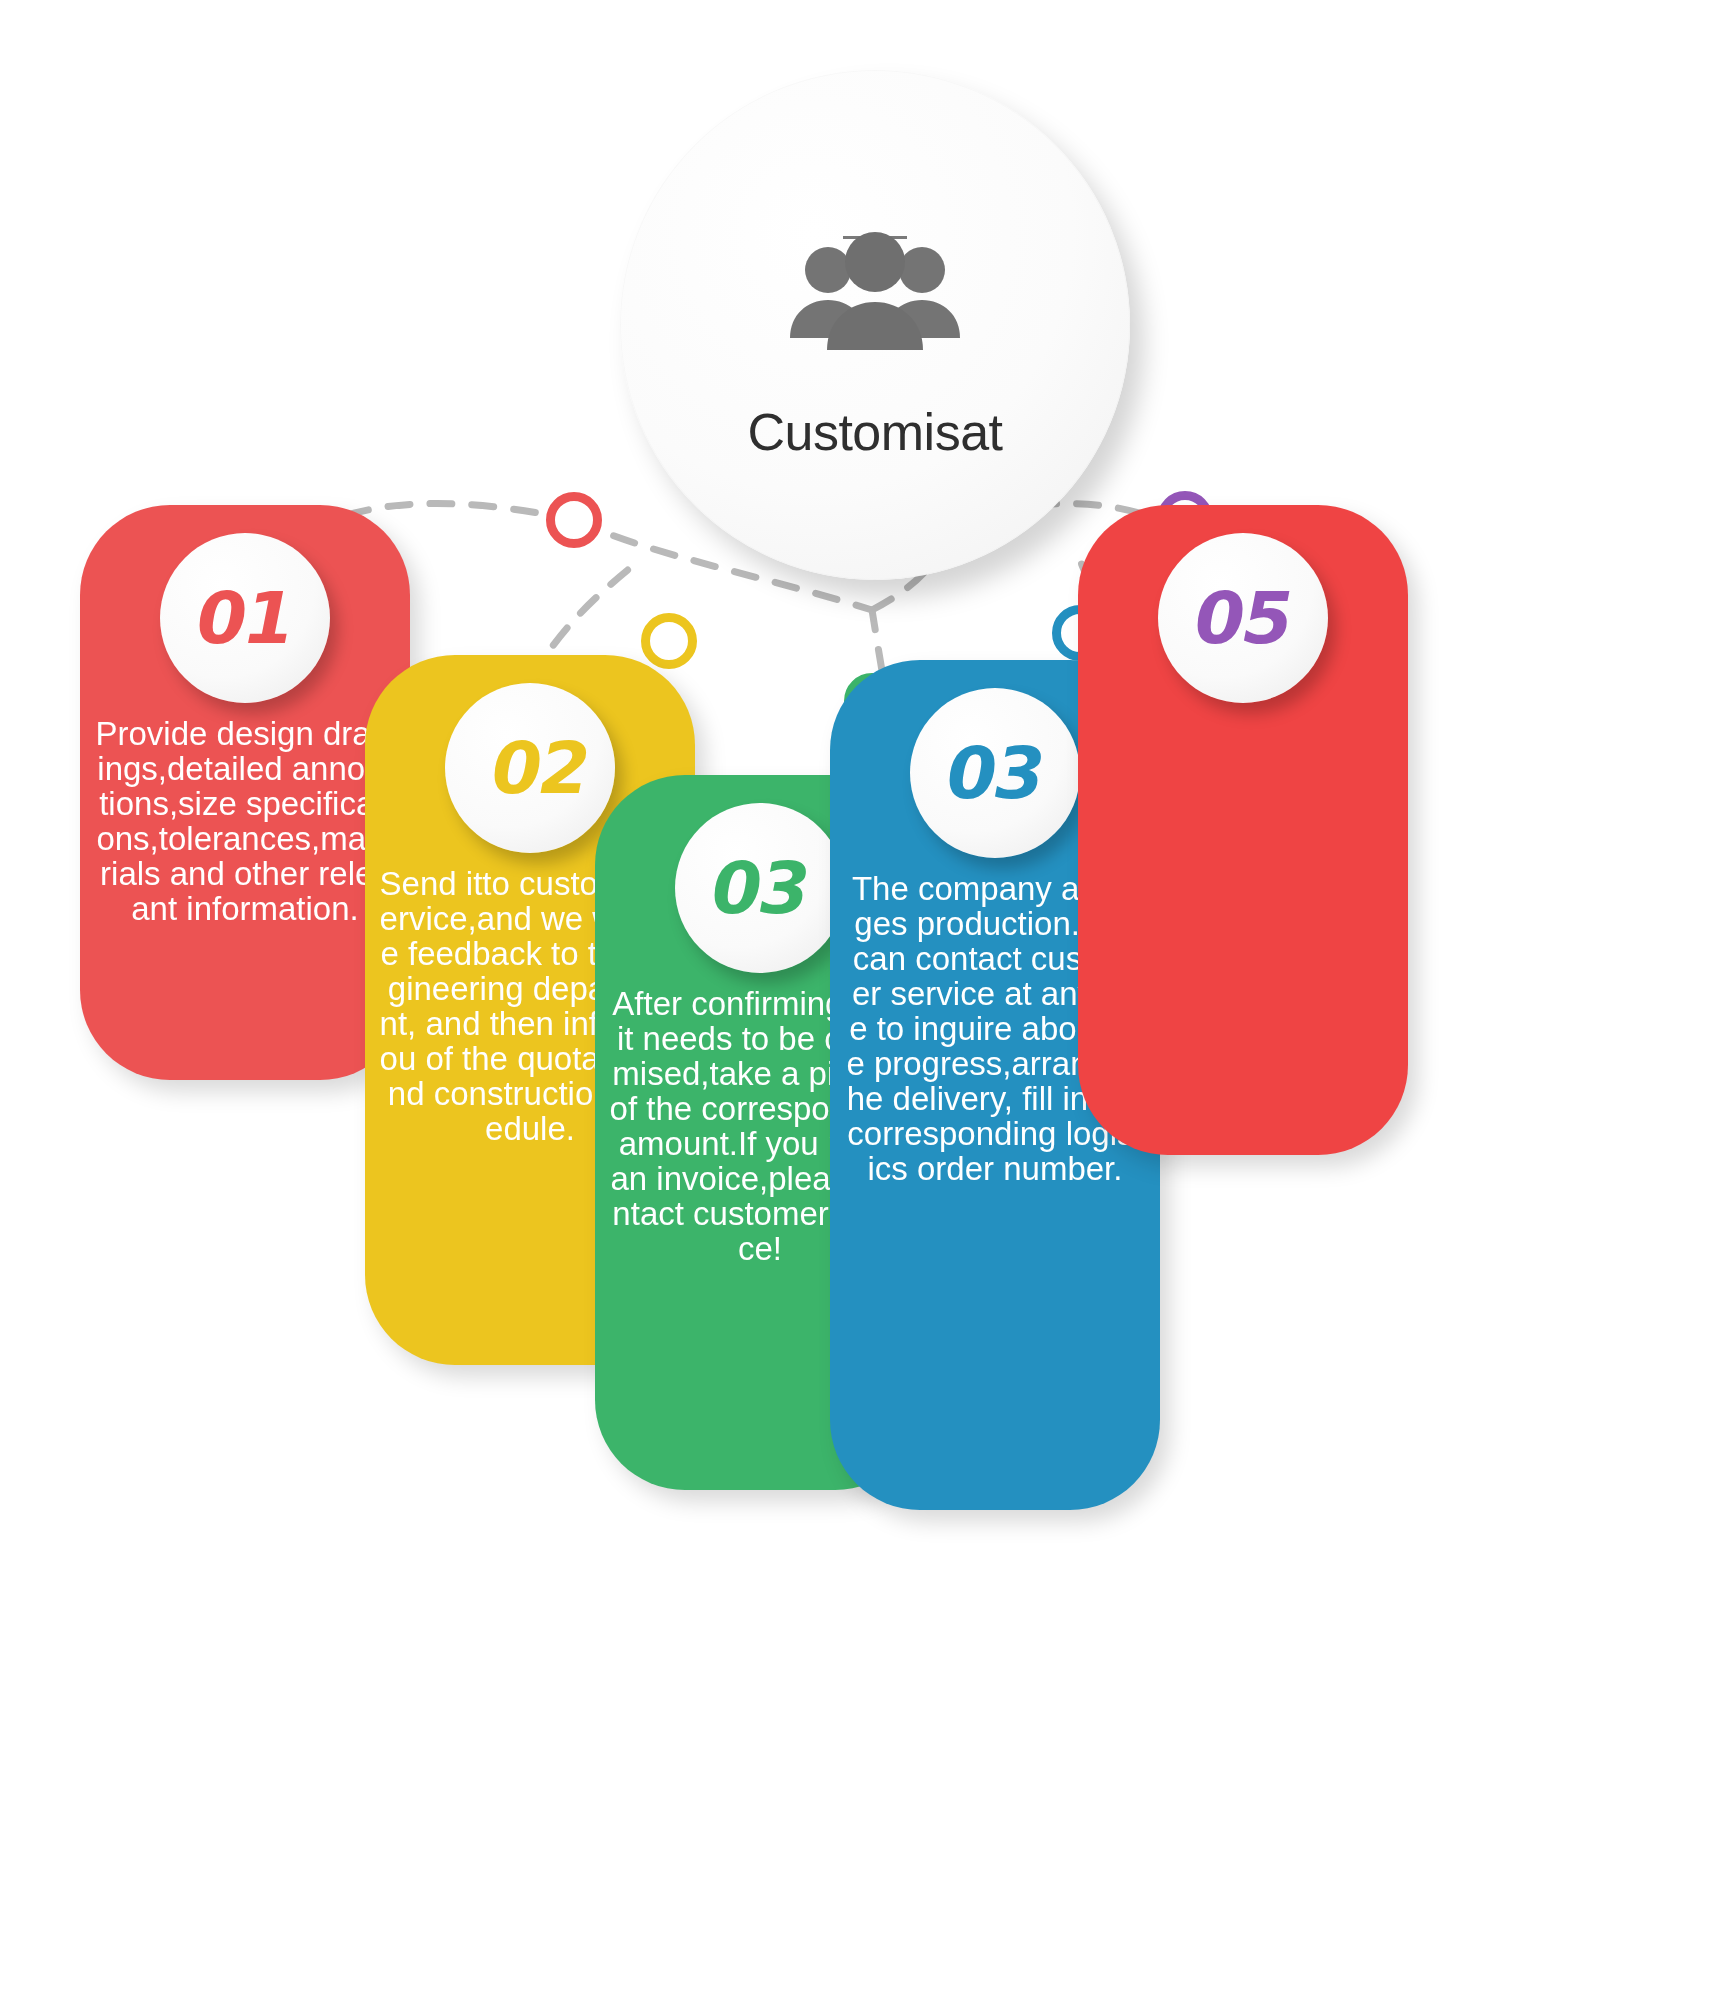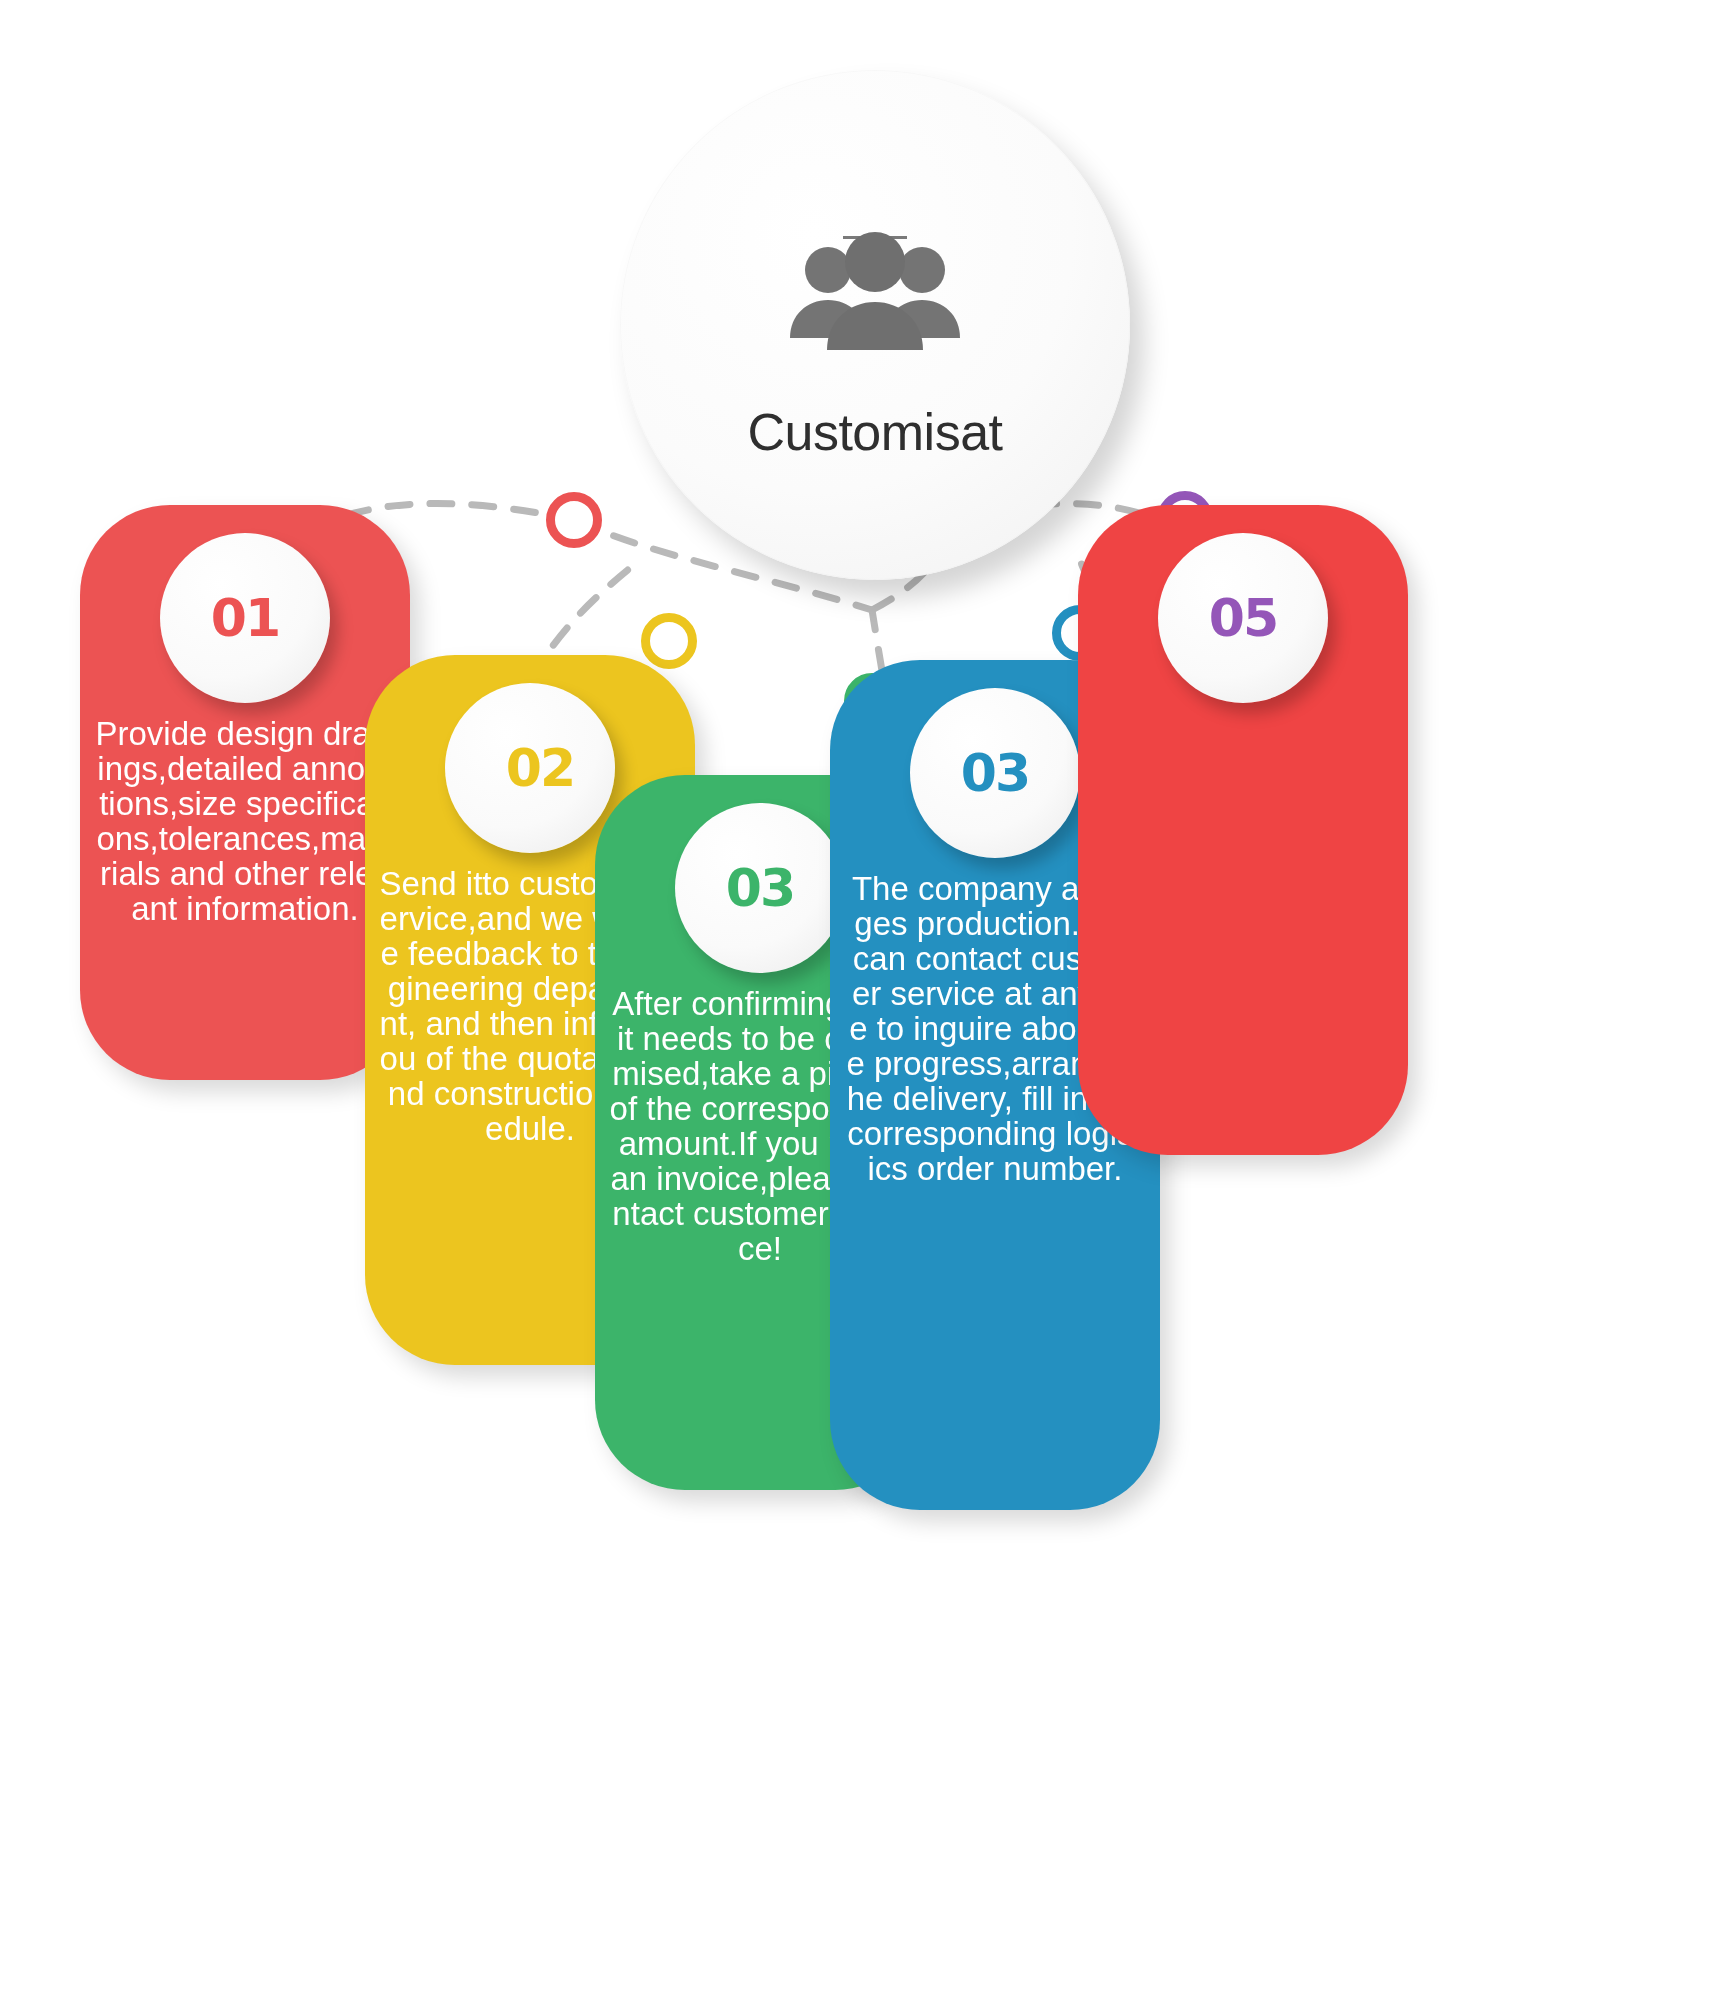--- a/index.html
+++ b/index.html
@@ -42,21 +42,21 @@
   }
   .badge {
     position:absolute; top:28px; left:50%; transform:translateX(-50%);
     width:170px; height:170px; border-radius:50%;
     background:radial-gradient(circle at 36% 30%, #ffffff 0%, #fafafa 58%, #eaeaea 100%);
     box-shadow:8px 11px 16px rgba(0,0,0,0.22);
     display:flex; align-items:center; justify-content:center;
   }
   .badge span {
     font-family:"DejaVu Sans", sans-serif;
-    font-weight:700; font-size:52px; letter-spacing:-2px; line-height:1;
+    font-weight:700; font-size:72px; letter-spacing:-2px; line-height:1;font-style:italic;
   }
   .card-text {
     position:absolute; top:212px; left:14px; right:14px;
     color:#ffffff; text-align:center;
     font-size:33px; line-height:1.06; font-weight:400;
     word-break:break-all;
   }
 
   
   #card1 { left:80px;  top:505px;  width:330px; height:575px; background:#ec5353; }

